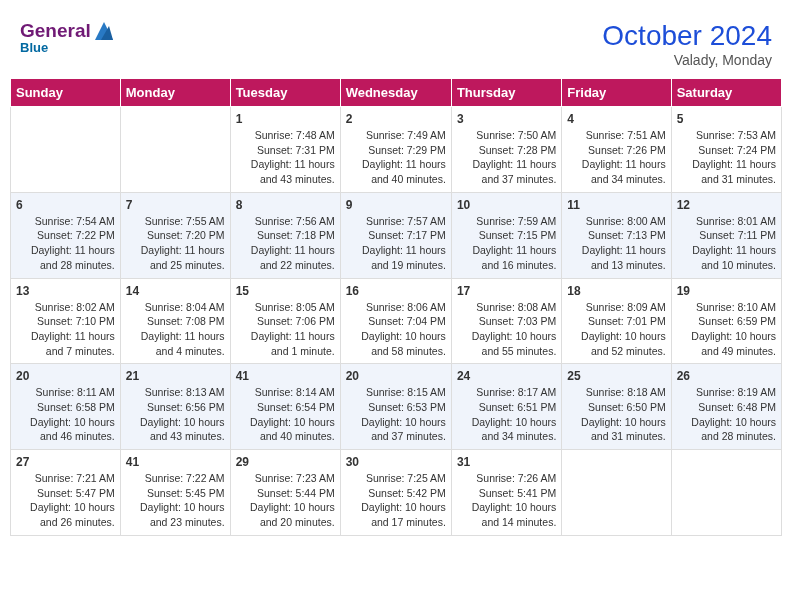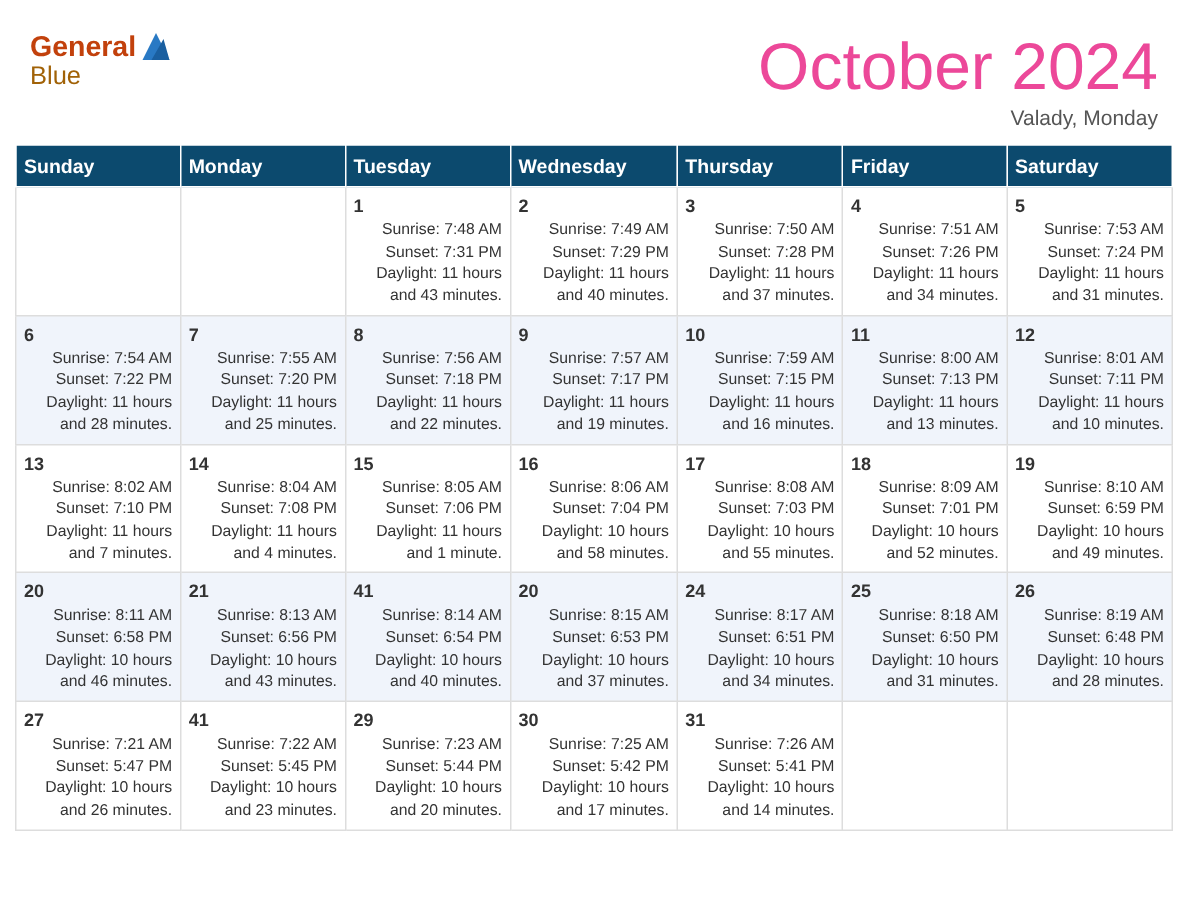--- a/index.html
+++ b/index.html
@@ -18,35 +18,35 @@
     }
     .logo {
       display: flex;
       align-items: center;
       gap: 0;
     }
     .title-area {
       text-align: right;
     }
     .month-title {
-      font-size: 44px;
+      font-size: 28px;
       font-weight: normal;
-      color: #ec4899;
+      color: #1d4ed8;
     }
     .location {
       font-size: 14px;
       color: #555;
     }
     .calendar {
       width: 100%;
       border-collapse: collapse;
       margin-top: 5px;
     }
     .calendar th {
-      background-color: #0c4a6e;
+      background-color: #be185d;
       color: #fff;
       font-size: 13px;
       font-weight: bold;
       padding: 6px 5px;
       text-align: left;
       border: 1px solid #fff;
     }
     .calendar td {
       vertical-align: top;
       padding: 5px 5px;
@@ -82,27 +82,27 @@
     }
   </style>
 </head>
 <body>
 
 <div class="header">
   <div class="logo">
     <div>
       <div style="display:flex;align-items:center;">
         <div style="font-size:19px;font-weight:bold;color:#333;line-height:1.15;">
-          <span style="color:#c2410c;">General</span><svg width="22" height="22" viewBox="0 0 22 22" style="vertical-align:middle;margin-left:2px;margin-bottom:2px;">
+          <span style="color:#701a75;">General</span><svg width="22" height="22" viewBox="0 0 22 22" style="vertical-align:middle;margin-left:2px;margin-bottom:2px;">
               <polygon points="2,20 11,2 20,20" fill="#2979c4"></polygon>
               <polygon points="8,20 16,6 20,20" fill="#1a5fa0"></polygon>
             </svg>
         </div>
       </div>
-      <div style="font-size:17px;font-weight:normal;color:#a16207;line-height:1.15;margin-top:-3px;">Blue</div>
+      <div style="font-size:13px;font-weight:bold;color:#0369a1;line-height:1.15;margin-top:-3px;">Blue</div>
     </div>
   </div>
   <div class="title-area">
     <div class="month-title">October 2024</div>
     <div class="location">Valady, Monday</div>
   </div>
 </div>
 
 <table class="calendar">
   <thead>

